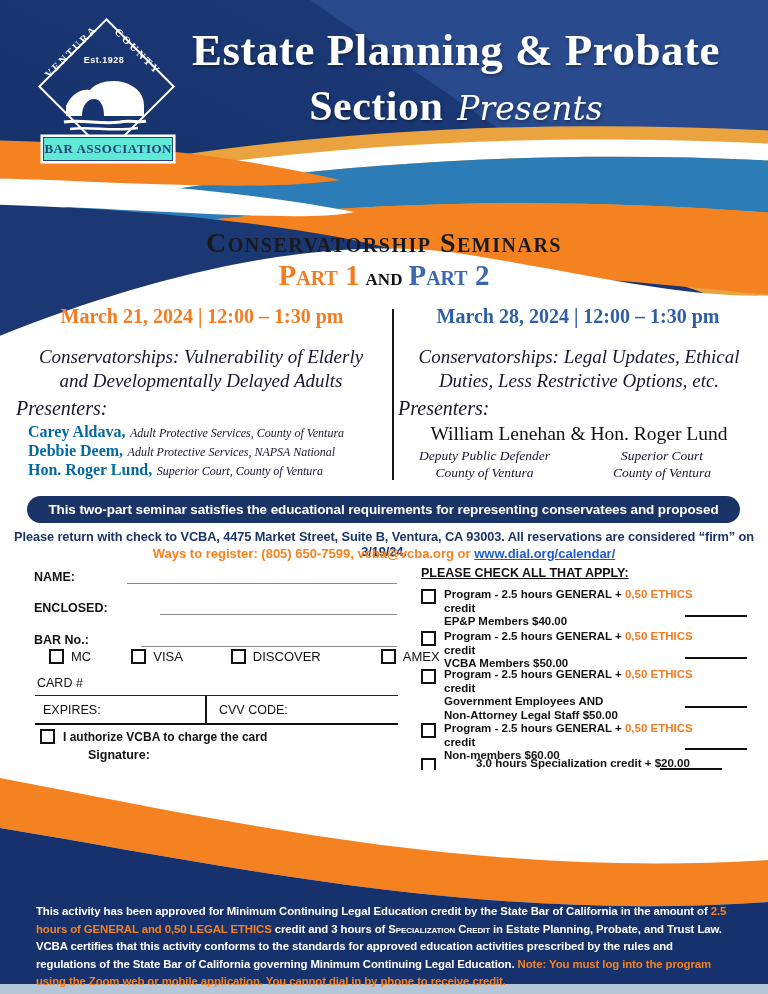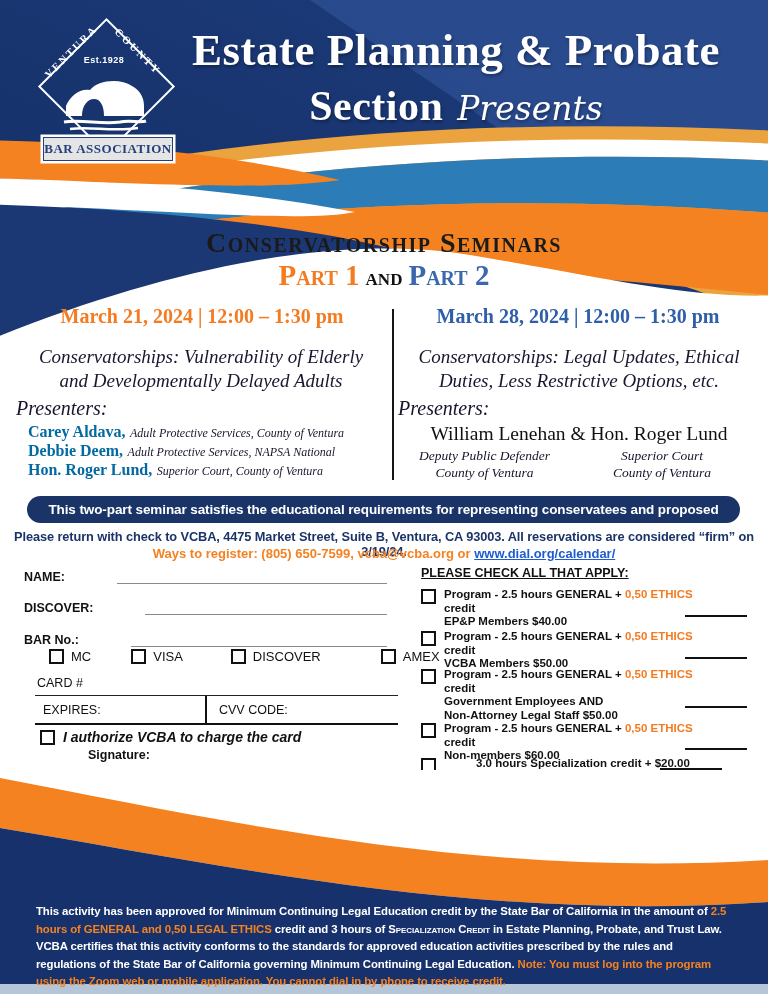--- a/index.html
+++ b/index.html
@@ -19,23 +19,23 @@
 
   
   .logo{position:absolute;left:22px;top:10px;width:170px;height:168px;}
   .diamond{position:absolute;left:36px;top:28px;width:93px;height:93px;border:2.5px solid #fff;transform:rotate(45deg);}
   .logo-arc{position:absolute;width:90px;text-align:center;color:#fff;font-family:"Liberation Serif",serif;
             font-size:10.5px;letter-spacing:2.5px;font-weight:bold;}
   .arc-l{left:4px;top:36px;transform:rotate(-45deg);}
   .arc-r{left:71px;top:36px;transform:rotate(45deg);}
   .est{position:absolute;left:22px;top:45px;width:120px;text-align:center;color:#fff;font-size:9px;font-weight:bold;letter-spacing:.5px;}
   .arch{position:absolute;left:38px;top:66px;}
-  .bar-box{position:absolute;left:21px;top:127px;width:128px;height:22px;background:#e5e5e5;border:1px solid #23407c;
+  .bar-box{position:absolute;left:21px;top:127px;width:128px;height:22px;background:#5eead4;border:1px solid #23407c;
            box-shadow:0 0 0 2.5px #fff;color:#23407c;font-family:"Liberation Serif",serif;font-weight:bold;
-           font-size:13px;letter-spacing:.5px;text-align:center;line-height:22px;}
+           font-size:13px;letter-spacing:.5px;text-align:right;line-height:22px;}
 
   
   .sem-heading{top:227px;left:0;width:768px;text-align:center;font-family:"Liberation Serif",serif;
                font-variant:small-caps;font-weight:bold;font-size:28px;color:#1a1a1a;letter-spacing:1.5px;}
   .parts{top:259px;left:0;width:768px;text-align:center;font-family:"Liberation Serif",serif;
          font-variant:small-caps;font-weight:bold;}
   .parts .p1{font-size:29px;color:#f47b20;}
   .parts .andw{font-size:24px;color:#111;padding:0 6px;}
   .parts .p2{font-size:29px;color:#3a67ad;}
   .date{top:305px;text-align:center;font-family:"Liberation Serif",serif;font-weight:bold;font-size:20px;}
@@ -63,33 +63,33 @@
   .sub-r{left:582px;width:160px;}
 
   
   .pill{top:496px;left:27px;width:713px;height:27px;border-radius:14px;background:#1b3468;
         color:#fff;font-weight:bold;font-size:13.5px;text-align:center;line-height:27px;letter-spacing:-.1px;}
   .return-line{top:529px;left:0;width:768px;text-align:center;color:#1b3468;font-weight:bold;font-size:12.8px;letter-spacing:-.1px;}
   .register-line{top:546px;left:0;width:768px;text-align:center;color:#f58220;font-weight:bold;font-size:13px;}
   .register-line .lnk{color:#1f5bd0;text-decoration:underline;cursor:pointer;}
 
   
-  .frow{display:flex;align-items:center;left:24px;width:363px;gap:46px;}
+  .frow{display:flex;align-items:center;left:34px;width:363px;gap:46px;}
   .flabel{font-weight:bold;font-size:12.5px;color:#111;margin-right:6px;white-space:nowrap;}
   .fill{flex:1;border-bottom:1.5px solid #8a8a8a;height:13px;}
   .cbx{display:inline-block;width:11px;height:11px;border:2px solid #111;background:#fff;flex:none;}
   .cards-row{top:649px;left:42px;width:360px;display:flex;align-items:center;font-size:13px;color:#111;}
   .card-opt{display:flex;align-items:center;}
   .card-opt .cbx{margin-right:7px;}
   .cardnum{top:676px;left:37px;font-size:12.5px;color:#111;}
   .exp-table{top:695px;left:35px;width:363px;height:27px;border-top:1.5px solid #222;
              border-bottom:2.5px solid #111;display:flex;}
   .exp-cell{width:162px;padding:7px 0 0 8px;font-size:12.5px;color:#111;}
   .cvv-cell{flex:1;border-left:2px solid #111;padding:7px 0 0 12px;font-size:12.5px;color:#111;}
-  .auth-row{top:729px;left:40px;display:flex;align-items:center;font-weight:bold;font-size:14px;color:#111;font-style:italic;}
+  .auth-row{top:729px;left:40px;display:flex;align-items:center;font-weight:bold;font-size:12px;color:#111;}
   .auth-row .cbx{margin-right:8px;}
   .sig-label{top:748px;left:88px;font-weight:bold;font-size:12.5px;color:#111;}
   .sig-line{top:773px;left:100px;width:300px;border-bottom:2px solid #999;}
 
   
   .opt-head{top:566px;left:421px;font-weight:bold;font-size:12.5px;color:#111;text-decoration:underline;}
   .opt{left:421px;width:275px;display:flex;}
   .opt .cbx{margin:1px 8px 0 0;}
   .opt .txt{font-weight:bold;font-size:11.5px;line-height:13.5px;color:#111;}
   .oeth{color:#f47b20;}
@@ -200,21 +200,21 @@
   <div class="abs return-line">Please return with check to VCBA, 4475 Market Street, Suite B, Ventura, CA 93003.  All reservations are considered “firm” on 3/19/24.</div>
   <div class="abs register-line">
     <span>Ways to register: (805) 650-7599, vcba@vcba.org or </span><span class="lnk">www.dial.org/calendar/</span>
   </div>
 
   <div class="abs frow" style="top:570px;">
     <span class="flabel">NAME:</span>
     <span class="fill"></span>
   </div>
   <div class="abs frow" style="top:601px;">
-    <span class="flabel">DISCOVER:</span>
+    <span class="flabel">ENCLOSED:</span>
     <span class="fill"></span>
   </div>
   <div class="abs frow" style="top:633px;">
     <span class="flabel">BAR No.:</span>
     <span class="fill"></span>
   </div>
 
   <div class="abs cards-row">
     <span class="card-opt" style="margin-left:7px;">
       <span class="cbx"></span>

